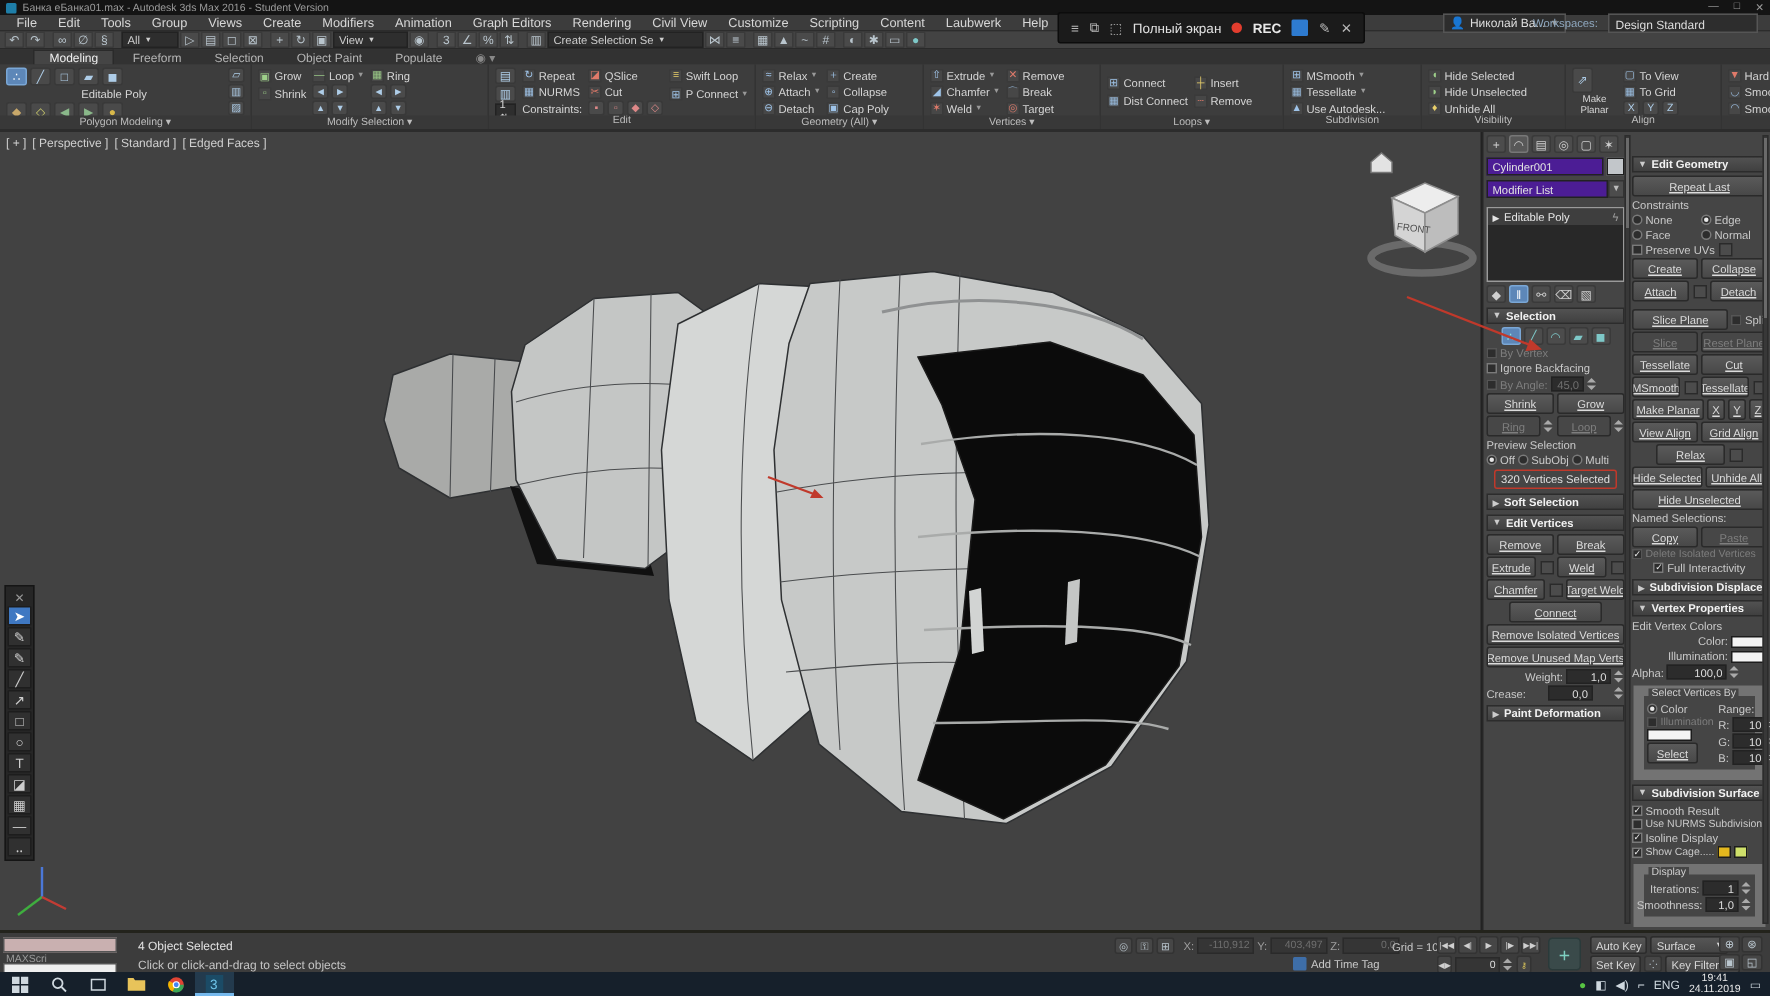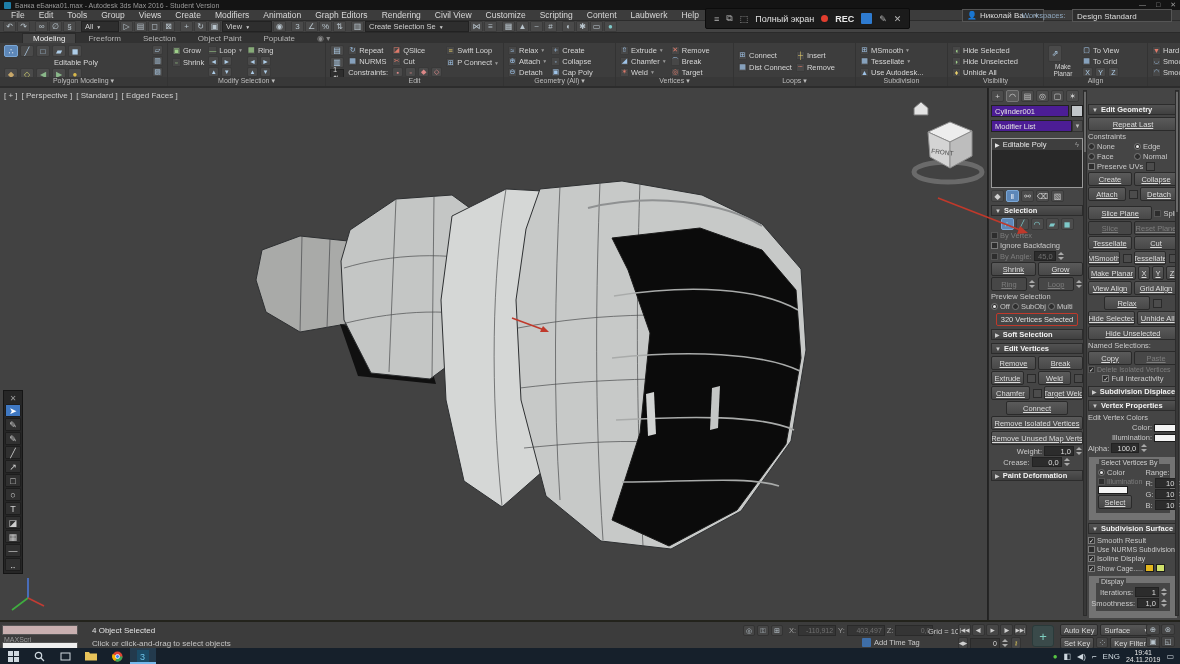--- a/index.html
+++ b/index.html
@@ -734,21 +734,21 @@
           <div class="btn wide">Remove Unused Map Verts</div>
         </div>
       <div class="prow" style="justify-content:flex-end">
           <span class="lbl">Weight:</span>
           <span class="val" style="width:30px">1,0</span>
           <span class="sp">
             <i class="up"></i>
             <i class="dn"></i>
           </span>
         </div>
-      <div class="prow" style="justify-content:center">
+      <div class="prow" style="justify-content:space-between">
           <span class="lbl">Crease:</span>
           <span class="val" style="width:30px">0,0</span>
           <span class="sp">
             <i class="up"></i>
             <i class="dn"></i>
           </span>
         </div>
 
       <div class="rollh">
           <span class="tri">▶</span>
@@ -868,21 +868,21 @@
       <div class="prow" style="justify-content:flex-end">
           <span class="lbl">Color:</span>
           <span class="cswatch"></span>
         </div>
       <div class="prow" style="justify-content:flex-end">
           <span class="lbl">Illumination:</span>
           <span class="cswatch"></span>
         </div>
       <div class="prow" style="justify-content:flex-start">
           <span class="lbl">Alpha:</span>
-          <span class="val" style="width:28px">100,0</span>
+          <span class="val" style="width:40px">100,0</span>
           <span class="sp">
             <i class="up"></i>
             <i class="dn"></i>
           </span>
         </div>
       <div class="grp">
         <span class="gl">Select Vertices By</span>
         <div style="display:flex;gap:3px">
           <div style="flex:1.2">
             <div class="prow">

